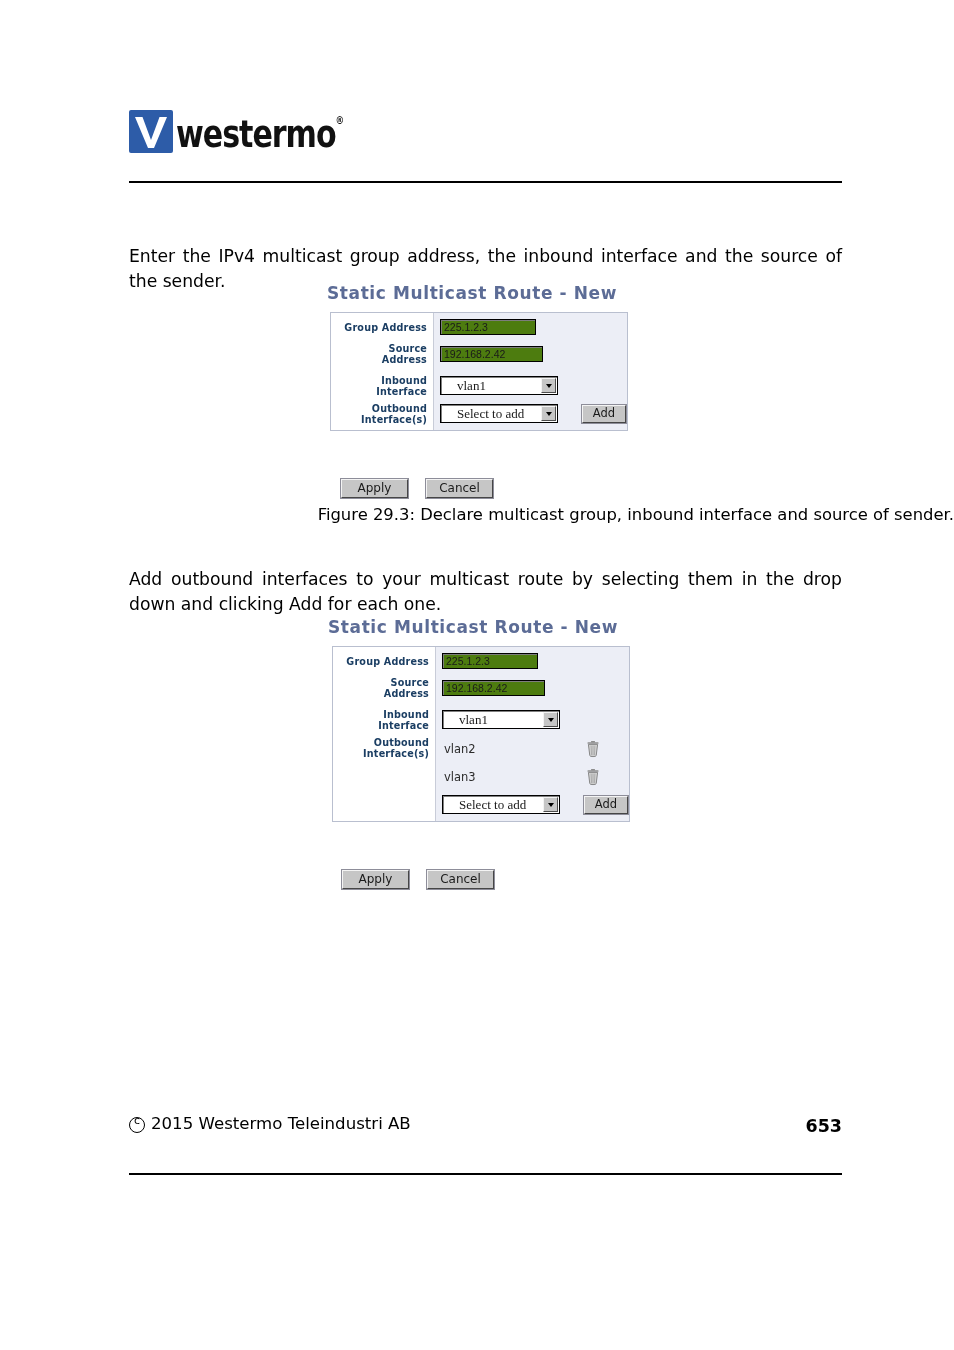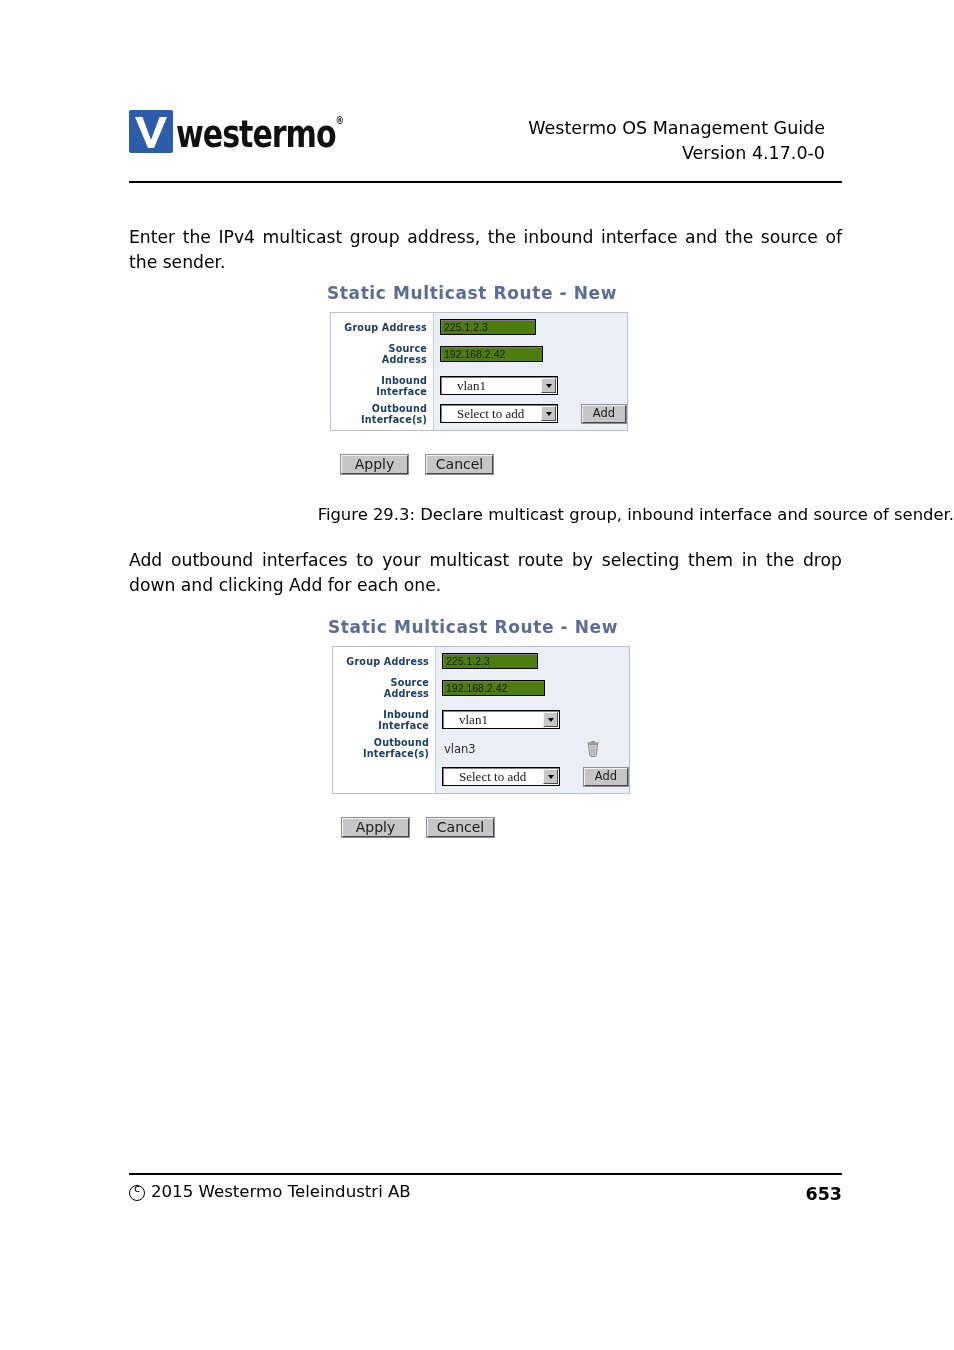--- a/index.html
+++ b/index.html
@@ -100,20 +100,21 @@
   }
 
   
   .para {
     position: absolute;
     font-family: "DejaVu Sans", sans-serif;
     font-size: 17.2px;
     line-height: 25px;
     color: #000000;
     text-align: justify;
+    margin-top: 19px;
   }
   .para.p1 {
     left: 129px;
     top: 225px;
     width: 713px;
   }
   .para.p2 {
     left: 129px;
     top: 548px;
     width: 713px;
@@ -277,21 +278,22 @@
 
   .action-row {
     display: flex;
     margin-top: 24px;
   }
   .figure.f1 .action-row { margin-left: 11px; }
   .figure.f2 .action-row { margin-left: 10px; }
   .btn.apply, .btn.cancel {
     width: 67px;
     height: 19px;
-    font-size: 14px;
+    font-size: 12px;
+    margin-top: 24px;
   }
   .btn.cancel { margin-left: 18px; }
 
   
   .out-row {
     display: flex;
     align-items: center;
     height: 28px;
   }
   .out-name {
@@ -324,21 +326,21 @@
     position: absolute;
     left: 129px;
     top: 1173px;
     width: 713px;
     height: 0;
     border-top: 2.3px solid #000000;
   }
   .footer {
     position: absolute;
     left: 129px;
-    top: 1182px;
+    top: 1114px;
     width: 713px;
     display: flex;
     align-items: baseline;
     justify-content: space-between;
     font-family: "DejaVu Sans", sans-serif;
     font-size: 16.6px;
     color: #000000;
   }
   .footer-left { display: flex; align-items: center; }
   .copy-glyph {
@@ -372,24 +374,20 @@
       <div class="logo-mark">
         <svg width="44" height="43" viewBox="0 0 44 43" aria-hidden="true">
           <polygon points="6,7 13.5,7 22,30 30.5,7 38,7 25,38 19,38" fill="#ffffff"></polygon>
           <polygon points="17,7 22,7 22,19 19.8,13" fill="#2d5ca8"></polygon>
           <polygon points="22,7 27,7 24.2,13 22,19" fill="#2d5ca8"></polygon>
         </svg>
       </div>
       <div class="logo-word"><span>westermo</span><span class="logo-reg-holder"><span class="logo-reg">®</span></span></div>
     </div>
 
-    <div class="header-title">
-      <div>Westermo OS Management Guide</div>
-      <div>Version 4.17.0-0</div>
-    </div>
   </div>
 
   <div class="header-rule"></div>
 
   <div class="para p1">Enter the IPv4 multicast group address, the inbound interface and the source of the sender.</div>
 
   <div class="figure f1">
     <div class="fig-title">Static Multicast Route - New</div>
 
     <div class="form-panel">
@@ -504,20 +502,31 @@
           <div class="sel w1">
             <div class="sel-text">vlan1</div>
             <div class="sel-arrow">
                 <i></i>
               </div>
           </div>
         </div>
 
         <div style="height:6px;"></div>
 
+        <div class="out-row">
+          <div class="out-name">vlan2</div>
+          <div class="trash">
+            <svg width="14" height="17" viewBox="0 0 14 17" aria-hidden="true">
+              <rect x="1.5" y="1.2" width="11" height="1.6" rx="0.5" fill="#8d8d8d"></rect>
+              <rect x="5" y="0" width="4" height="1.4" rx="0.4" fill="#8d8d8d"></rect>
+              <path d="M2.4 3.4 L11.6 3.4 L10.2 14.6 Q10.1 15.6 7 15.6 Q3.9 15.6 3.8 14.6 Z" fill="#d2d2d2" stroke="#7c7c7c" stroke-width="0.9"></path>
+              <path d="M5.1 4.6 L5.6 14.2 M7 4.6 L7 14.2 M8.9 4.6 L8.4 14.2" stroke="#9c9c9c" stroke-width="0.7" fill="none"></path>
+            </svg>
+          </div>
+        </div>
         <div class="out-row">
           <div class="out-name">vlan3</div>
           <div class="trash">
             <svg width="14" height="17" viewBox="0 0 14 17" aria-hidden="true">
               <rect x="1.5" y="1.2" width="11" height="1.6" rx="0.5" fill="#8d8d8d"></rect>
               <rect x="5" y="0" width="4" height="1.4" rx="0.4" fill="#8d8d8d"></rect>
               <path d="M2.4 3.4 L11.6 3.4 L10.2 14.6 Q10.1 15.6 7 15.6 Q3.9 15.6 3.8 14.6 Z" fill="#d2d2d2" stroke="#7c7c7c" stroke-width="0.9"></path>
               <path d="M5.1 4.6 L5.6 14.2 M7 4.6 L7 14.2 M8.9 4.6 L8.4 14.2" stroke="#9c9c9c" stroke-width="0.7" fill="none"></path>
             </svg>
           </div>

